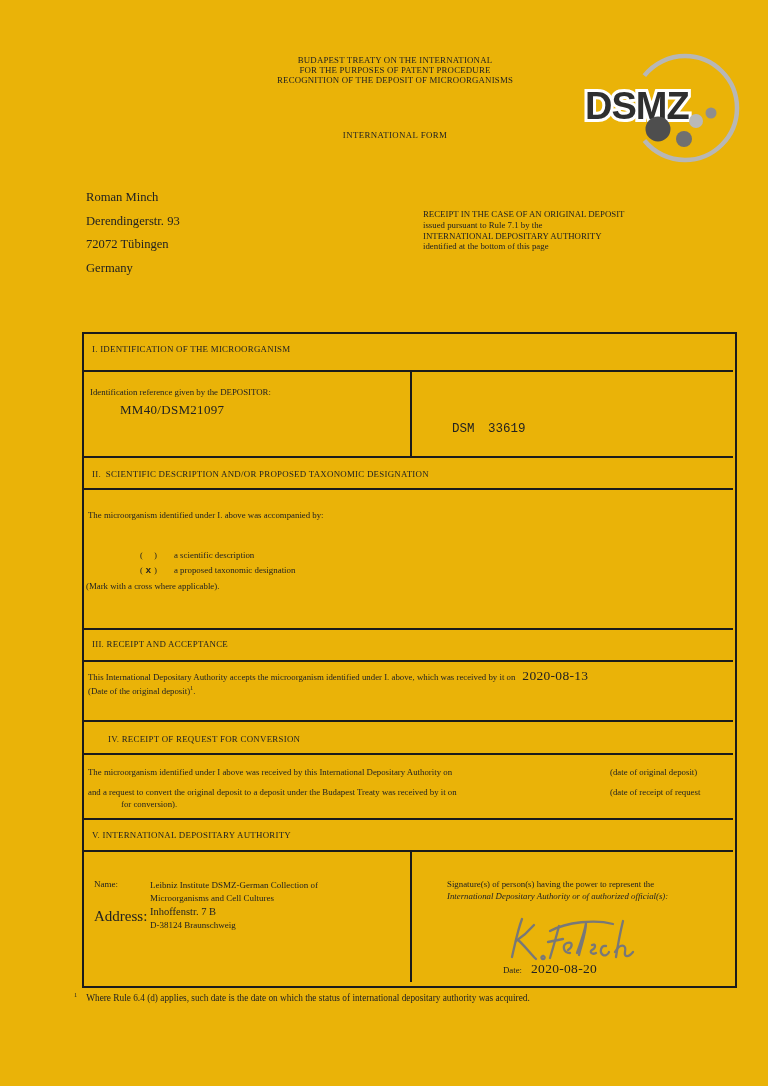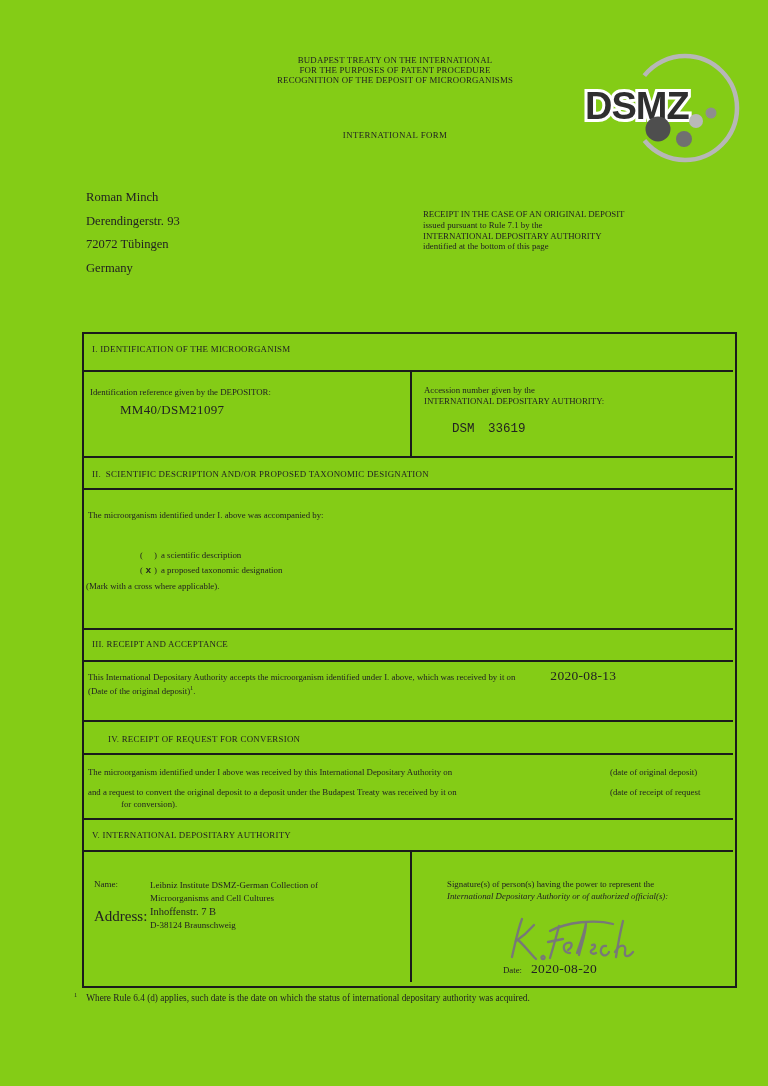--- a/index.html
+++ b/index.html
@@ -1,33 +1,33 @@
 <!DOCTYPE html>
 <html><head>
 <meta charset="utf-8">
 <style>
   html,body{margin:0;padding:0;background:#ffffff;}
-  .page{position:relative;width:768px;height:1086px;background:#84cc16;overflow:hidden;
+  .page{position:relative;width:768px;height:1086px;background:#eab308;overflow:hidden;
         font-family:"Liberation Serif",serif;color:#222;}
   .abs{position:absolute;}
   .tiny{font-size:8.8px;line-height:10.8px;white-space:nowrap;}
   .center{text-align:center;}
   .sec-title{font-size:8.9px;letter-spacing:.25px;white-space:pre;}
   .typed{font-size:13px;letter-spacing:.3px;white-space:nowrap;}
   .mono{font-family:"Liberation Mono",monospace;font-size:12.5px;word-spacing:6px;white-space:pre;}
   .bigdate{font-size:13.5px;letter-spacing:.3px;}
   .hline{position:absolute;height:2px;background:#1b1b1b;}
   .vline{position:absolute;width:2px;background:#1b1b1b;}
   .table-frame{position:absolute;border:2px solid #1b1b1b;background:transparent;}
   .addr{font-size:12.6px;line-height:23.5px;}
   .opt-row{display:flex;align-items:baseline;white-space:pre;font-size:8.9px;}
   .opt-mark{white-space:pre;}
   .opt-x{display:inline-block;width:11px;text-align:center;
          font-family:"Liberation Mono",monospace;font-size:9.5px;font-weight:bold;}
-  .opt-label{margin-left:4px;}
+  .opt-label{margin-left:17px;}
   sup.fn{font-size:6.4px;vertical-align:super;line-height:0;}
   .baseline-row{display:flex;align-items:baseline;white-space:nowrap;}
 </style>
 </head>
 <body>
 
 <div class="page">
 
   <div class="abs center" style="left:160px;top:56px;width:470px;">
     <div class="tiny" style="white-space:normal;line-height:9.8px;font-size:8.8px;letter-spacing:.2px;">
@@ -70,40 +70,36 @@
   <div class="hline" style="left:84px;top:720px;width:649px;"></div>
   <div class="hline" style="left:84px;top:753px;width:649px;"></div>
   <div class="hline" style="left:84px;top:818px;width:649px;"></div>
   <div class="hline" style="left:84px;top:850px;width:649px;"></div>
   <div class="vline" style="left:410px;top:372px;height:84px;"></div>
   <div class="vline" style="left:410px;top:852px;height:130px;"></div>
 
   <div class="abs sec-title" style="left:92px;top:344px;">I. IDENTIFICATION OF THE MICROORGANISM</div>
   <div class="abs tiny" style="left:90px;top:387px;">Identification reference given by the DEPOSITOR:</div>
   <div class="abs typed" style="left:120px;top:402px;">MM40/DSM21097</div>
-  <div class="abs" style="left:424px;top:385px;">
-    <div class="tiny">Accession number given by the</div>
-    <div class="tiny">INTERNATIONAL DEPOSITARY AUTHORITY:</div>
-  </div>
   <div class="abs mono" style="left:452px;top:422px;">DSM 33619</div>
 
   <div class="abs sec-title" style="left:92px;top:469px;">II.  SCIENTIFIC DESCRIPTION AND/OR PROPOSED TAXONOMIC DESIGNATION</div>
   <div class="abs tiny" style="left:88px;top:510px;">The microorganism identified under I. above was accompanied by:</div>
   <div class="abs opt-row" style="left:140px;top:550px;">
     <span class="opt-mark">(<span class="opt-x"></span>)</span>
     <span class="opt-label">a scientific description</span>
   </div>
   <div class="abs opt-row" style="left:140px;top:565px;">
     <span class="opt-mark">(<span class="opt-x">x</span>)</span>
     <span class="opt-label">a proposed taxonomic designation</span>
   </div>
   <div class="abs tiny" style="left:86px;top:581px;">(Mark with a cross where applicable).</div>
 
   <div class="abs sec-title" style="left:92px;top:639px;">III. RECEIPT AND ACCEPTANCE</div>
-  <div class="abs baseline-row" style="left:88px;top:668px;gap:28px;">
+  <div class="abs baseline-row" style="left:88px;top:668px;">
     <span class="tiny">This International Depositary Authority accepts the microorganism identified under I. above, which was received by it on</span>
     <span class="bigdate" style="margin-left:7px;">2020-08-13</span>
   </div>
   <div class="abs tiny" style="left:88px;top:686px;"><span>(Date of the original deposit)</span><sup class="fn">1</sup><span>.</span></div>
 
   <div class="abs sec-title" style="left:108px;top:734px;">IV. RECEIPT OF REQUEST FOR CONVERSION</div>
   <div class="abs tiny" style="left:88px;top:767px;">The microorganism identified under I above was received by this International Depositary Authority on</div>
   <div class="abs tiny" style="left:610px;top:767px;">(date of original deposit)</div>
   <div class="abs tiny" style="left:88px;top:787px;">and a request to convert the original deposit to a deposit under the Budapest Treaty was received by it on</div>
   <div class="abs tiny" style="left:610px;top:787px;">(date of receipt of request</div>

